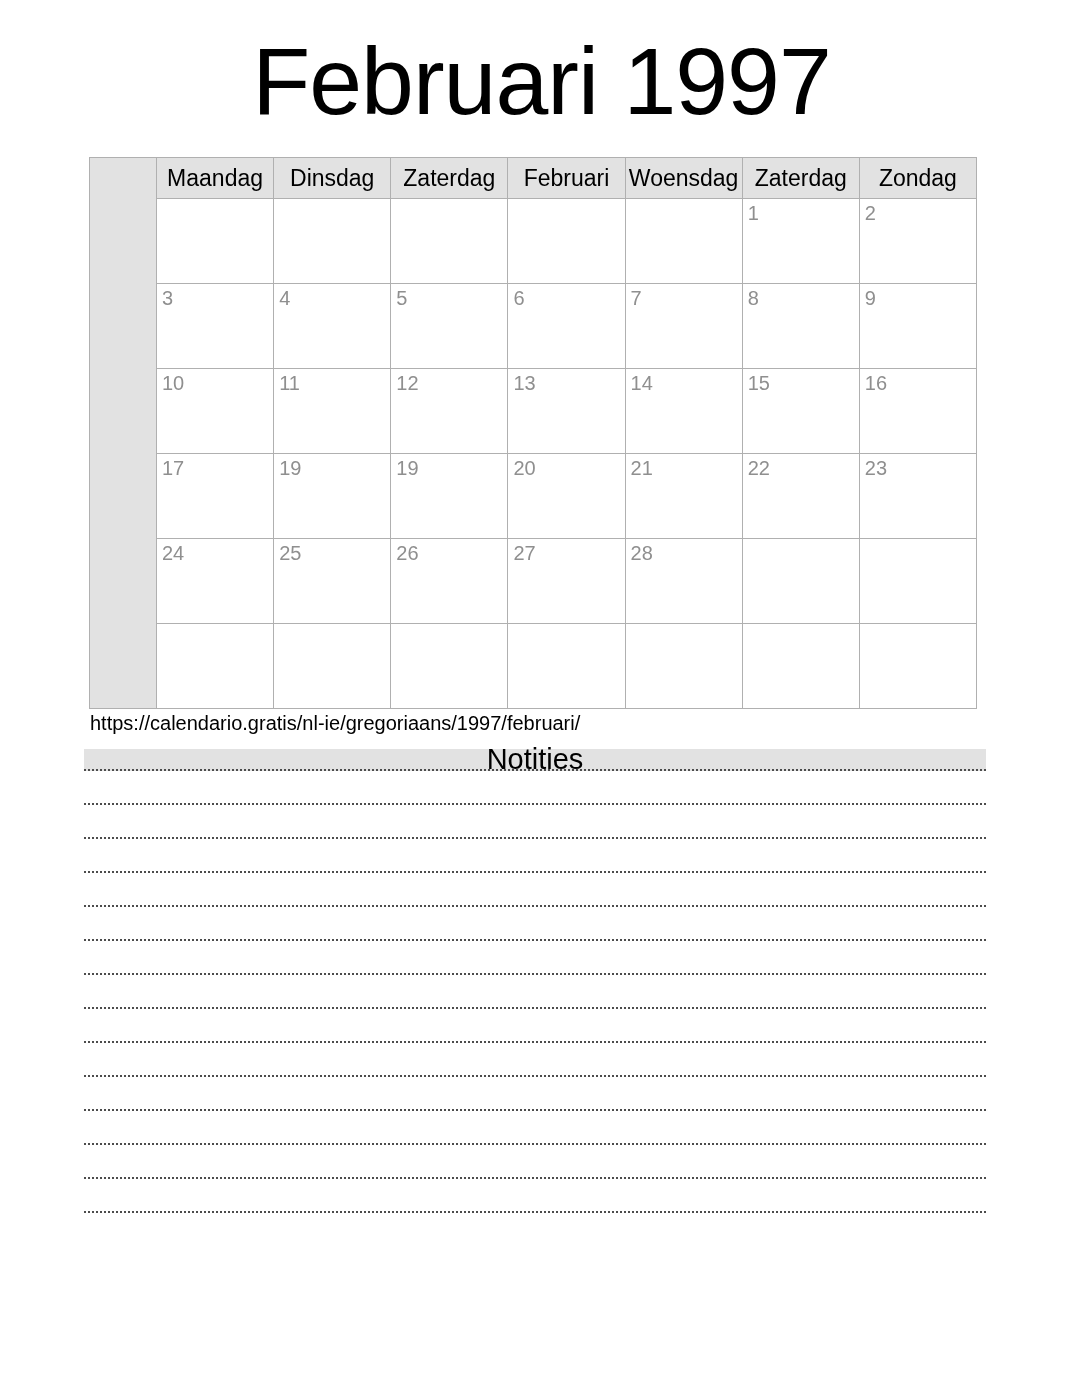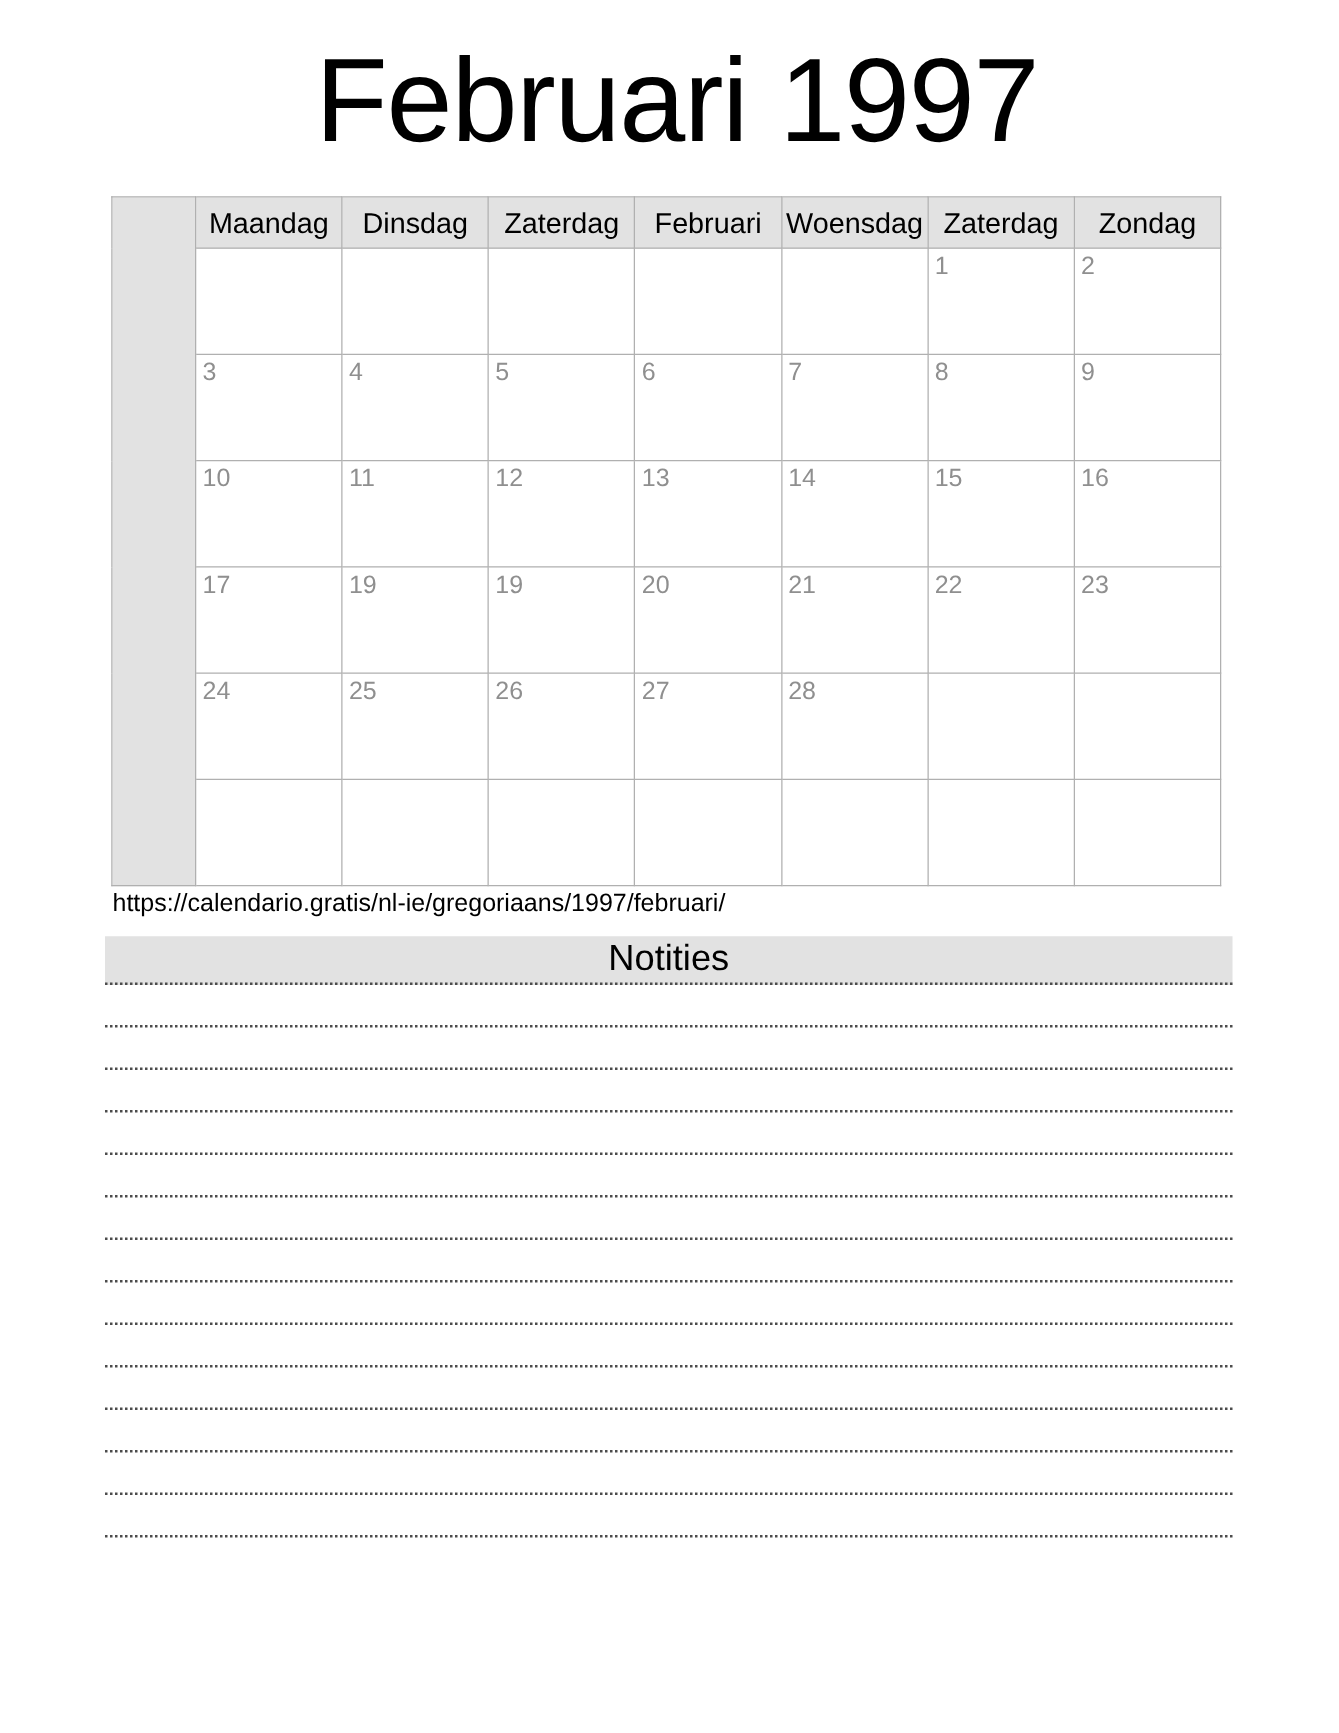--- a/index.html
+++ b/index.html
@@ -63,21 +63,21 @@
   .source-url {
     margin: 4px 0 0 90px;
     font-size: 20px;
     line-height: 20px;
     color: var(--text);
   }
   .notes-section { margin-top: 16px; }
   .notes-header {
     margin-left: 84px;
     width: 902px;
-    height: 39px;
+    height: 22px;
     background: var(--header-bg);
     border-bottom: 2px dotted var(--line-color);
     display: flex;
     align-items: center;
     justify-content: center;
     font-size: 29px;
     color: var(--text);
   }
   .notes-line {
     margin-left: 84px;

